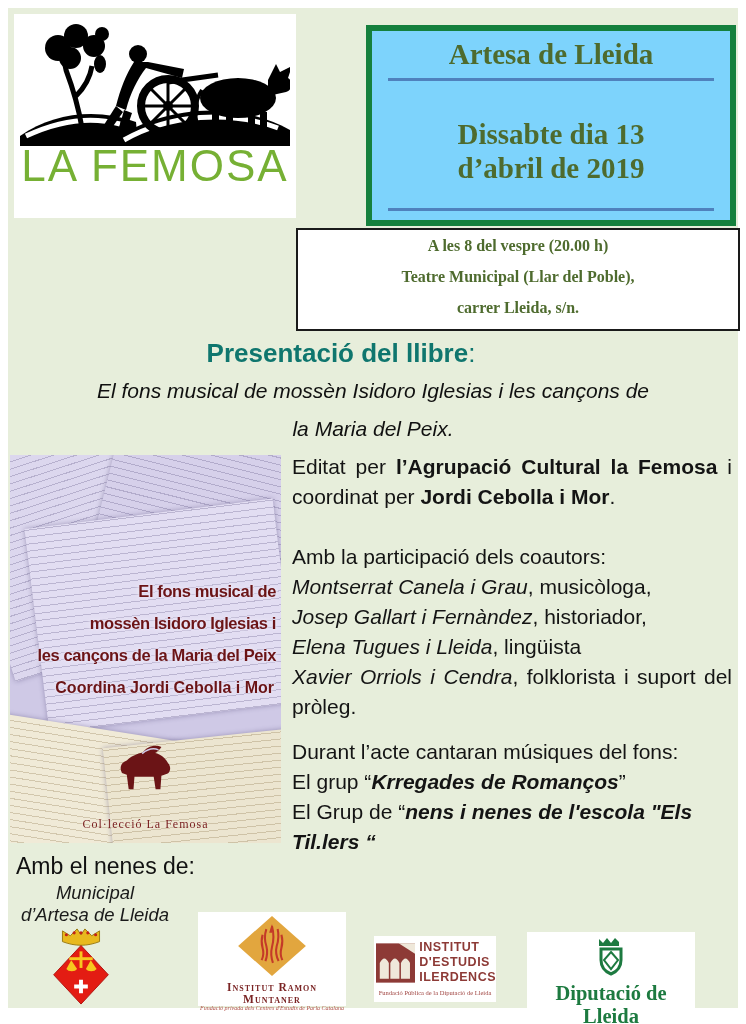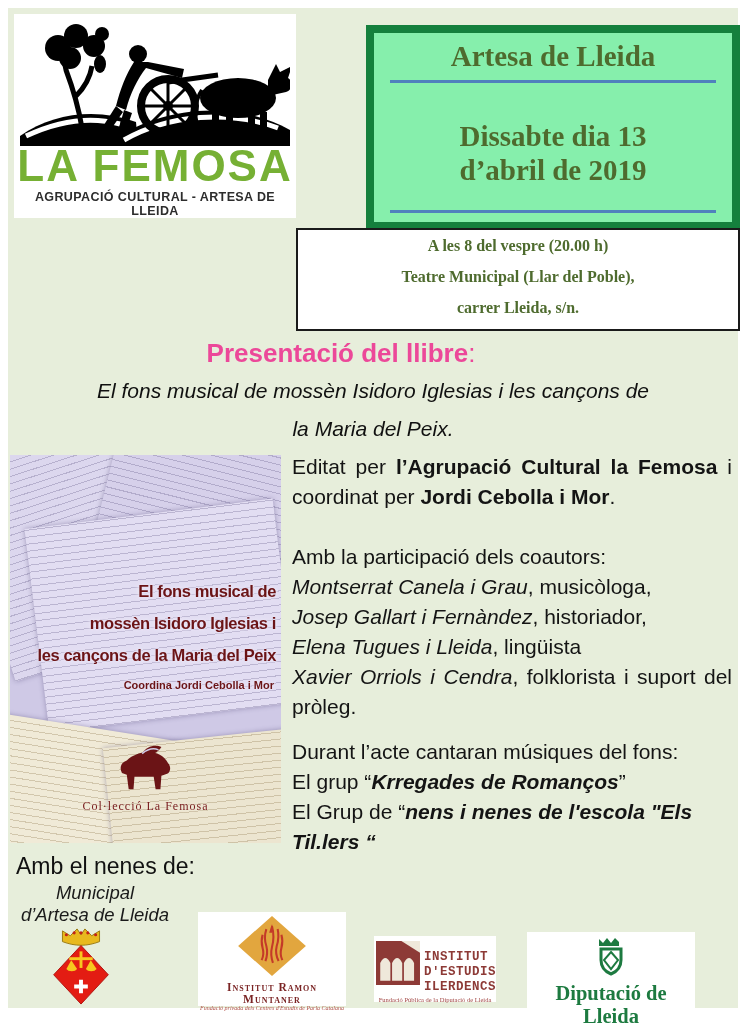--- a/index.html
+++ b/index.html
@@ -8,58 +8,58 @@
     font-family:"Liberation Sans",sans-serif;overflow:hidden;
   }
   .abs{position:absolute;}
 
   
   .green-field{left:8px;top:8px;width:730px;height:1000px;background:#e7eedb;}
 
   
   .logo-box{left:14px;top:14px;width:282px;height:204px;background:#fff;}
   .logo-art{display:block;margin:6px auto 0;}
-  .logo-title{font-weight:bold;font-size:44px;line-height:44px;color:#76b034;
+  .logo-title{font-weight:normal;font-size:44px;line-height:44px;color:#76b034;
     text-align:center;letter-spacing:2px;margin-top:-2px;}
   .logo-subtitle{font-weight:bold;font-size:12.5px;color:#2d2d2d;text-align:center;
     letter-spacing:.4px;margin-top:2px;}
 
   
-  .date-box{left:366px;top:25px;width:358px;height:189px;background:#86efac;border:8px solid #15803d;}
+  .date-box{left:366px;top:25px;width:358px;height:189px;background:#7dd3fc;border:6px solid #15803d;}
   .serif-green{font-family:"Liberation Serif",serif;font-weight:bold;color:#4e6b2e;}
   .date-title{font-size:29px;text-align:center;margin-top:7px;}
   .blue-rule{height:3px;background:#4f81bd;margin:7px 16px 0;}
   .blue-rule.bottom{position:absolute;left:16px;right:16px;bottom:9px;margin:0;}
   .date-lines{font-size:29px;line-height:34px;text-align:center;margin-top:36px;}
 
   
   .venue-box{left:296px;top:228px;width:440px;height:99px;background:#fff;border:2px solid #1a1a1a;
     font-size:16px;line-height:31px;text-align:center;box-sizing:content-box;}
 
   
-  .presentacio{left:0;top:338px;width:682px;text-align:center;font-size:26px;color:#ec4899;}
+  .presentacio{left:0;top:338px;width:682px;text-align:center;font-size:26px;color:#0f766e;}
   .presentacio .bold{font-weight:bold;}
   .book-title{left:0;top:372px;width:746px;text-align:center;font-style:italic;
     font-size:21px;line-height:38px;color:#101010;}
 
   
   .cover{left:10px;top:455px;width:271px;height:388px;background:#cfc9e6;overflow:hidden;}
   .sheet{position:absolute;background-color:#dcd7ee;
     background-image:repeating-linear-gradient(0deg,rgba(70,60,110,.25) 0 1px,transparent 1px 7px);
     box-shadow:0 0 5px rgba(70,60,110,.4);}
   .sheet.cream{background-color:#f0ead7;
     background-image:repeating-linear-gradient(0deg,rgba(130,105,60,.28) 0 1px,transparent 1px 7px);}
   .cover-bottom{position:absolute;left:0;right:0;bottom:0;height:97px;background:#eee8d5;}
   .cover-title{position:absolute;top:120px;left:0;right:5px;text-align:right;
     font-weight:bold;font-size:16.5px;line-height:32px;letter-spacing:-.4px;color:#6b1416;
     text-shadow:0 0 3px #e9e4f5,0 0 3px #e9e4f5,0 0 5px #e9e4f5,0 0 6px #e9e4f5;white-space:nowrap;}
-  .cover-coord{position:absolute;top:224px;right:7px;font-weight:bold;font-size:11px;color:#6b1416;
+  .cover-coord{position:absolute;top:224px;right:7px;font-weight:bold;font-size:16px;color:#6b1416;
     text-shadow:0 0 3px #e9e4f5,0 0 3px #e9e4f5,0 0 4px #e9e4f5;}
   .bull-wrap{position:absolute;top:290px;left:0;width:100%;text-align:center;}
-  .cover-coll{position:absolute;top:344px;left:0;width:100%;text-align:center;
+  .cover-coll{position:absolute;top:362px;left:0;width:100%;text-align:center;
     font-family:"Liberation Serif",serif;font-size:12px;letter-spacing:1px;color:#7a2020;
     text-shadow:0 0 3px #f2ecdc,0 0 3px #f2ecdc;}
 
   
   .right-col{left:292px;top:452px;width:440px;font-size:21px;line-height:30px;color:#141414;}
   .right-col .j{text-align:justify;text-align-last:justify;}
   .b{font-weight:bold;}
   .i{font-style:italic;}
   .bi{font-weight:bold;font-style:italic;}
   .gap30{margin-top:30px;}
@@ -70,22 +70,22 @@
   .ajuntament{left:12px;top:882px;width:166px;text-align:center;
     font-style:italic;font-size:18.5px;line-height:22px;color:#1a1a1a;}
   .coat{left:50px;top:926px;}
   .sponsor-box{background:#fff;}
   .irm{left:198px;top:912px;width:148px;height:94px;text-align:center;}
   .irm-name{font-family:"Liberation Serif",serif;font-variant:small-caps;font-weight:bold;
     font-size:11.5px;letter-spacing:1px;color:#7a2424;margin-top:-1px;}
   .irm-sub{font-family:"Liberation Serif",serif;font-style:italic;font-size:6px;color:#b05048;}
   .iei{left:374px;top:936px;width:122px;height:66px;}
   .iei-row{display:flex;align-items:flex-start;padding:2px 0 0 2px;}
-  .iei-text{font-family:Liberation Mono, monospace;font-weight:bold;font-size:12.5px;line-height:15px;
-    letter-spacing:.5px;color:#8d3a36;margin-left:4px;margin-top:12px;}
+  .iei-text{font-family:Liberation Sans, sans-serif;font-weight:bold;font-size:12.5px;line-height:15px;
+    letter-spacing:.5px;color:#8d3a36;margin-left:4px;margin-top:2px;}
   .iei-sub{font-family:"Liberation Serif",serif;font-size:6.5px;color:#a04440;text-align:center;margin-top:1px;}
   .dip{left:527px;top:932px;width:168px;height:76px;text-align:center;}
   .dip-name{font-family:"Liberation Serif",serif;font-weight:bold;font-size:20.5px;color:#1d7a40;margin-top:0;}
 </style>
 </head>
 <body>
 
 <div class="abs green-field"></div>
 
 <div class="abs logo-box">
@@ -124,21 +124,20 @@
       <ellipse cx="218" cy="78" rx="38" ry="20"></ellipse>
       <path d="M248,60 L256,44 L260,52 L272,46 L268,58 C274,62 272,70 266,72 L248,76 Z"></path>
       <rect x="192" y="92" width="7" height="28"></rect>
         <rect x="206" y="94" width="7" height="26"></rect>
       <rect x="228" y="94" width="7" height="26"></rect>
         <rect x="240" y="92" width="7" height="28"></rect>
       <path d="M182,70 C174,82 174,96 178,108" stroke="#000000" stroke-width="4" fill="none"></path>
     </g>
   </svg>
   <div class="logo-title">LA FEMOSA</div>
-  <div class="logo-subtitle">AGRUPACIÓ CULTURAL - ARTESA DE LLEIDA</div>
 </div>
 
 <div class="abs date-box">
   <div class="date-title serif-green">Artesa de Lleida</div>
   <div class="blue-rule"></div>
   <div class="date-lines serif-green">
     <div>Dissabte dia 13</div>
     <div>d’abril de 2019</div>
   </div>
   <div class="blue-rule bottom"></div>

